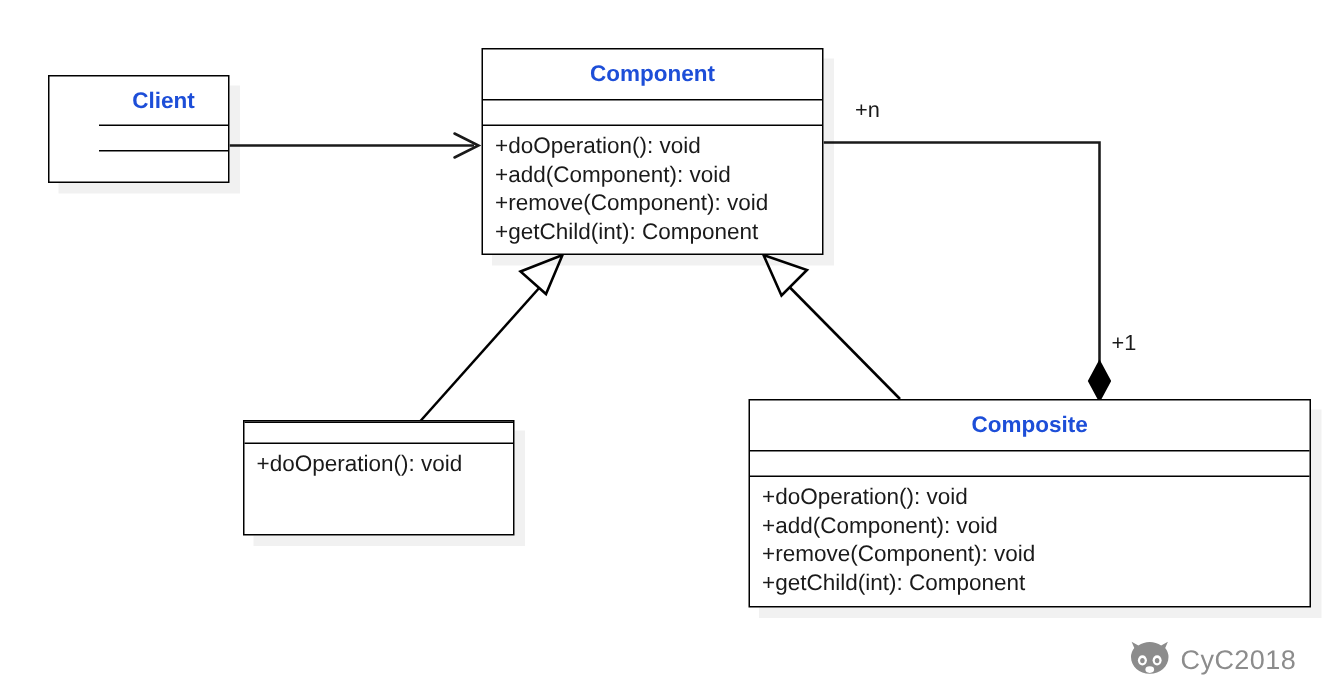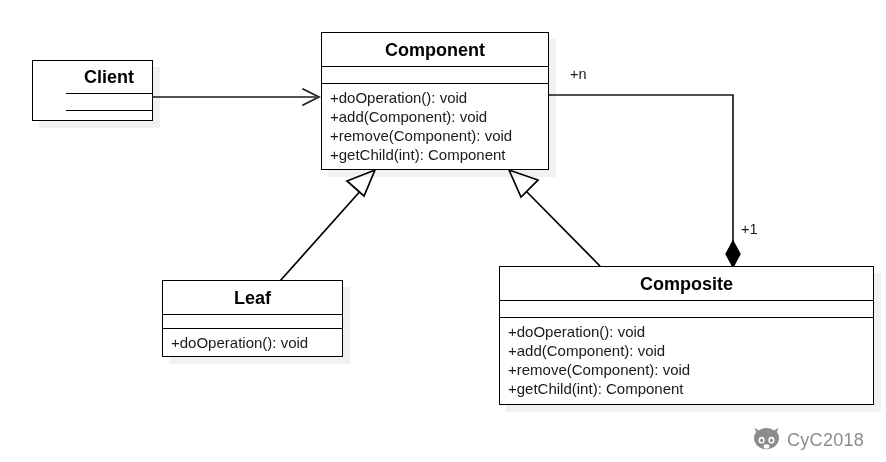--- a/index.html
+++ b/index.html
@@ -24,22 +24,22 @@
     background: #ffffff;
     border: 1.6px solid #000000;
     box-shadow: 7px 7px 0 0 rgba(0,0,0,0.055);
     z-index: 5;
   }
   .uml-title {
     box-sizing: border-box;
     width: 100%;
     text-align: center;
     font-weight: bold;
-    font-size: 18px;
-    color: #000000;
+    font-size: 15px;
+    color: #1d4ed8;
     line-height: 1;
     display: flex;
     align-items: center;
     justify-content: center;
   }
   .uml-sep {
     width: 100%;
     height: 0;
     border-top: 1.6px solid #000000;
   }
@@ -49,21 +49,21 @@
     padding: 4px 6px 4px 8px;
     font-size: 15px;
     color: #1a1a1a;
     line-height: 19px;
     white-space: nowrap;
   }
   .uml-compartment.empty { padding: 0; }
   .uml-attr { display: block; }
 
   
-  #class-client   { left: 32px;  top: 60px;  width: 121px; height: 61px; padding-left: 33px; }
+  #class-client   { left: 32px;  top: 50px;  width: 121px; height: 72px; padding-left: 33px; }
   #class-client .uml-title       { height: 32px; }
   #class-client .c-empty-small   { height: 16px; }
   #class-client .c-empty-big     { height: 23px; }
 
   #class-component { left: 321px; top: 32px; width: 228px; height: 138px; }
   #class-component .uml-title     { height: 33px; }
   #class-component .c-empty-small { height: 16px; }
 
   #class-leaf      { left: 162px; top: 280px; width: 181px; height: 77px; }
   #class-leaf .uml-title      { height: 33px; }
@@ -154,21 +154,20 @@
     <div class="uml-sep"></div>
     <div class="uml-compartment">
       <span class="uml-attr">+doOperation(): void</span>
       <span class="uml-attr">+add(Component): void</span>
       <span class="uml-attr">+remove(Component): void</span>
       <span class="uml-attr">+getChild(int): Component</span>
     </div>
   </div>
 
   <div class="uml-class" id="class-leaf">
-    <div class="uml-title">Leaf</div>
     <div class="uml-sep"></div>
     <div class="uml-compartment empty c-empty-small"></div>
     <div class="uml-sep"></div>
     <div class="uml-compartment">
       <span class="uml-attr">+doOperation(): void</span>
     </div>
   </div>
 
   <div class="uml-class" id="class-composite">
     <div class="uml-title">Composite</div>

